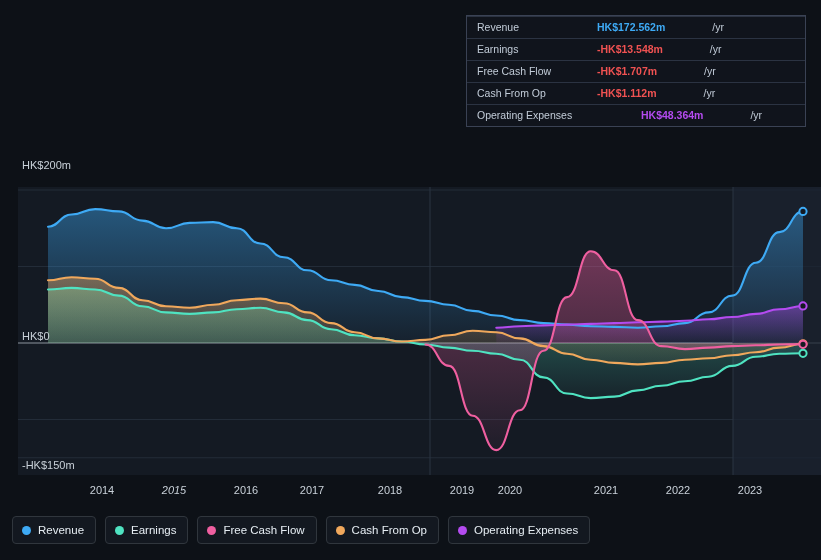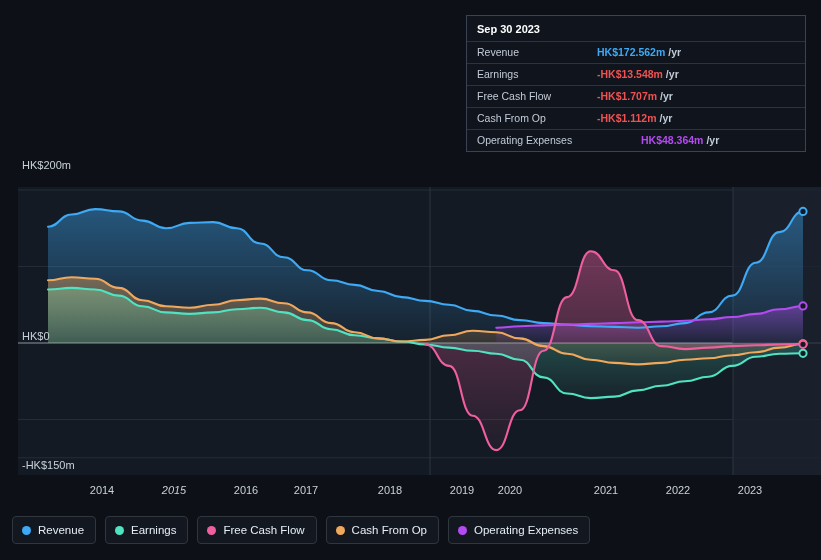--- a/index.html
+++ b/index.html
@@ -85,21 +85,21 @@
     line-height: 13px;
   }
   .tt-row.noline { border-top: none; padding-top: 0; }
   .tt-label {
     width: 120px;
     color: #c2ccd8;
     flex: none;
   }
   .tt-value { color: #c2ccd8; }
   .tt-value .v { font-weight: bold; }
-  .tt-unit { color: #c2ccd8; font-weight: bold; }
+  .tt-unit { color: #c2ccd8; font-weight: normal; margin-left: 44px; }
   
   #legend {
     position: absolute;
     left: 12px;
     top: 516px;
     display: flex;
     gap: 9px;
   }
   .legend-item {
     display: flex;
@@ -178,31 +178,30 @@
   </div>
 
   <div class="y-label" id="y-top-label">HK$200m</div>
   <div class="y-label" id="y-zero-label">HK$0</div>
   <div class="y-label" id="y-bottom-label">-HK$150m</div>
 
   <div id="x-axis">
       <div class="x-tick" style="left: 84px;">2014</div>
       <div class="x-tick" style="left: 156px; font-style: italic;">2015</div>
       <div class="x-tick" style="left: 228px;">2016</div>
-      <div class="x-tick" style="left: 288px;">2017</div>
+      <div class="x-tick" style="left: 294px;">2017</div>
       <div class="x-tick" style="left: 372px;">2018</div>
       <div class="x-tick" style="left: 444px;">2019</div>
       <div class="x-tick" style="left: 492px;">2020</div>
       <div class="x-tick" style="left: 588px;">2021</div>
       <div class="x-tick" style="left: 660px;">2022</div>
       <div class="x-tick" style="left: 732px;">2023</div>
     </div>
 
   <div id="tooltip">
-    <div class="tt-date">Sep 30 2023</div>
     <div id="tooltip-rows">
         <div class="tt-row">
           <div class="tt-label">Revenue</div>
           <div class="tt-value"><span class="v" style="color: rgb(62, 170, 245);">HK$172.562m</span><span class="tt-unit"> /yr</span></div>
         </div>
         <div class="tt-row">
           <div class="tt-label">Earnings</div>
           <div class="tt-value"><span class="v" style="color: rgb(240, 82, 82);">-HK$13.548m</span><span class="tt-unit"> /yr</span></div>
         </div>
         <div class="tt-row">

